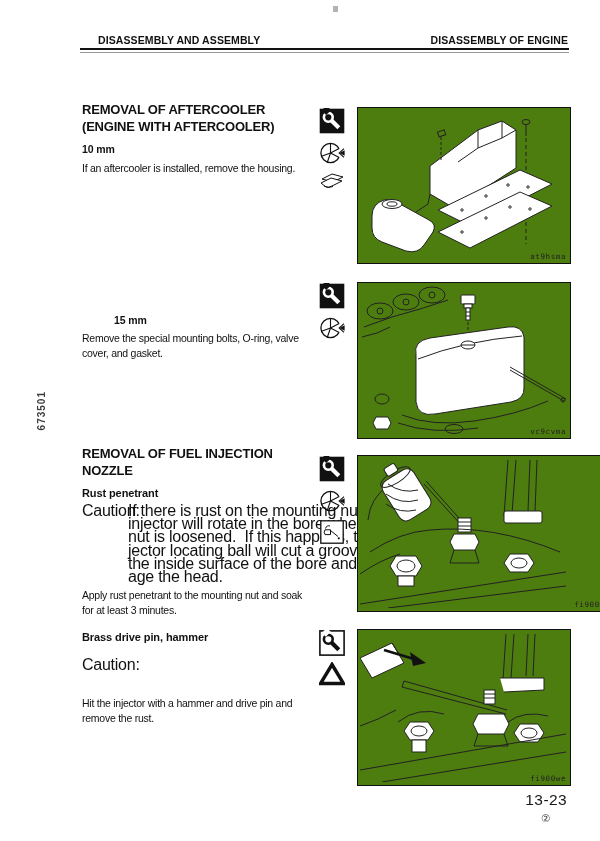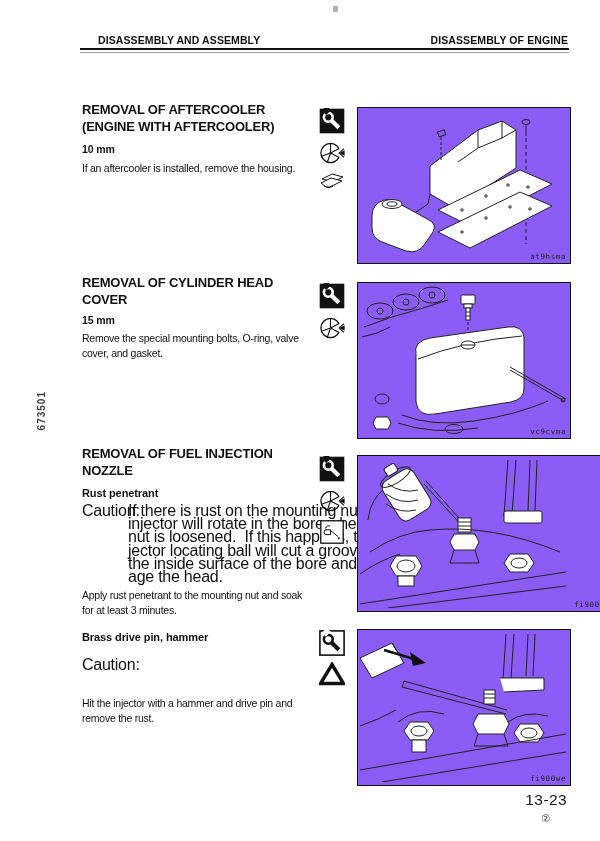--- a/index.html
+++ b/index.html
@@ -19,40 +19,40 @@
   
   #margin-code{
     left:36px; top:391px; font-size:10px; color:#3c3c3c; letter-spacing:1px;
     writing-mode:vertical-rl; transform:rotate(180deg); font-weight:bold;
   }
   
   .sec-title{left:82px; font-size:13px; font-weight:bold; line-height:17px;
     letter-spacing:-0.2px; white-space:pre;}
   #s1-title{top:101px;} #s2-title{top:274px;} #s3-title{top:445px;}
   .toolsize{left:82px; font-size:10.5px; font-weight:bold; letter-spacing:-0.1px;}
-  #s1-size{top:143px;text-align:right;} #s2-size{top:314px;}
+  #s1-size{top:143px;text-align:right;} #s2-size{top:314px;margin-left:32px;}
   .subhead{left:82px; font-size:11px; font-weight:bold; letter-spacing:-0.1px;}
   #s3-sub{top:487px;} #s4-sub{top:631px;text-align:right;}
   .body-txt{left:82px; font-size:10.5px; line-height:14.5px; letter-spacing:-0.25px; white-space:pre;}
   #s1-body{top:161px; white-space:nowrap;}
   #s2-body{top:331px;}
   #s3-body{top:588px;}
   #s4-body{top:696px;}
   .caution{left:82px; display:flex; font-size:16px; font-weight:normal;
     line-height:13.2px; letter-spacing:-0.25px;}
   #s3-caution{top:504px;} #s4-caution{top:658px;}
   .caution .lbl{width:46px; flex:none;}
   .caution .txt{white-space:pre;}
   
   .icon-col{left:318px; width:28px; display:flex; flex-direction:column;
     gap:6px; align-items:center;}
   #icons1{top:108px;} #icons2{top:283px;} #icons3{top:456px;} #icons4{top:630px;}
   .icon-col svg{display:block;}
   
-  .fig{left:357px; width:212px; height:155px; border:1.6px solid #111; background:#8b5cf6;text-decoration:underline;}
+  .fig{left:357px; width:212px; height:155px; border:1.6px solid #111; background:#4d7c0f;text-decoration:underline;}
   #fig1{top:107px;} #fig2{top:282px;} #fig3{top:455px;padding-left:44px;} #fig4{top:629px;}
   .fig svg{position:absolute; left:0; top:0;}
   .figcap{position:absolute; right:4px; bottom:2px;
     font-family:"DejaVu Sans Mono", monospace; font-size:7.5px; letter-spacing:0.6px; color:#222;}
   
   #page-number{right:33px; top:791px; font-size:15.5px; letter-spacing:0.4px; color:#161616;}
   #revision-mark{left:541px; top:812px; font-size:10.5px; color:#333;}
 </style>
 </head>
 <body>
@@ -122,22 +122,20 @@
           <circle cx="104" cy="124" r="1.2"></circle>
         <path d="M26,92 q-12,4 -12,16 l0,12 q0,10 10,14 l24,9 q12,3 18,-6 l9,-13 q4,-8 -4,-12 l-29,-16 q-8,-6 -16,-4 z" fill="#fff"></path>
         <ellipse cx="34" cy="96" rx="10" ry="4.5" fill="#fff"></ellipse>
         <ellipse cx="34" cy="96" rx="5" ry="2.2"></ellipse>
         <polyline points="58,104 70,96 72,86"></polyline>
       </g>
     </svg>
     <span class="figcap">at9hsma</span>
   </div>
 
-  <div class="abs sec-title" id="s2-title">REMOVAL OF CYLINDER HEAD
-COVER</div>
   <div class="abs toolsize" id="s2-size">15 mm</div>
   <div class="abs body-txt" id="s2-body">Remove the special mounting bolts, O-ring, valve
 cover, and gasket.</div>
 
   <div class="abs icon-col" id="icons2">
     <svg width="26" height="26" viewBox="0 0 26 26">
       <rect x="0.7" y="0.7" width="24.6" height="24.6" fill="#111"></rect>
       <circle cx="9.3" cy="9.3" r="4.4" fill="none" stroke="#fff" stroke-width="2.6"></circle>
       <rect x="4" y="-1" width="7" height="6.5" fill="#111" transform="rotate(-45 7.5 2.5)"></rect>
       <line x1="12" y1="12" x2="19.8" y2="19.8" stroke="#fff" stroke-width="4.2"></line>

